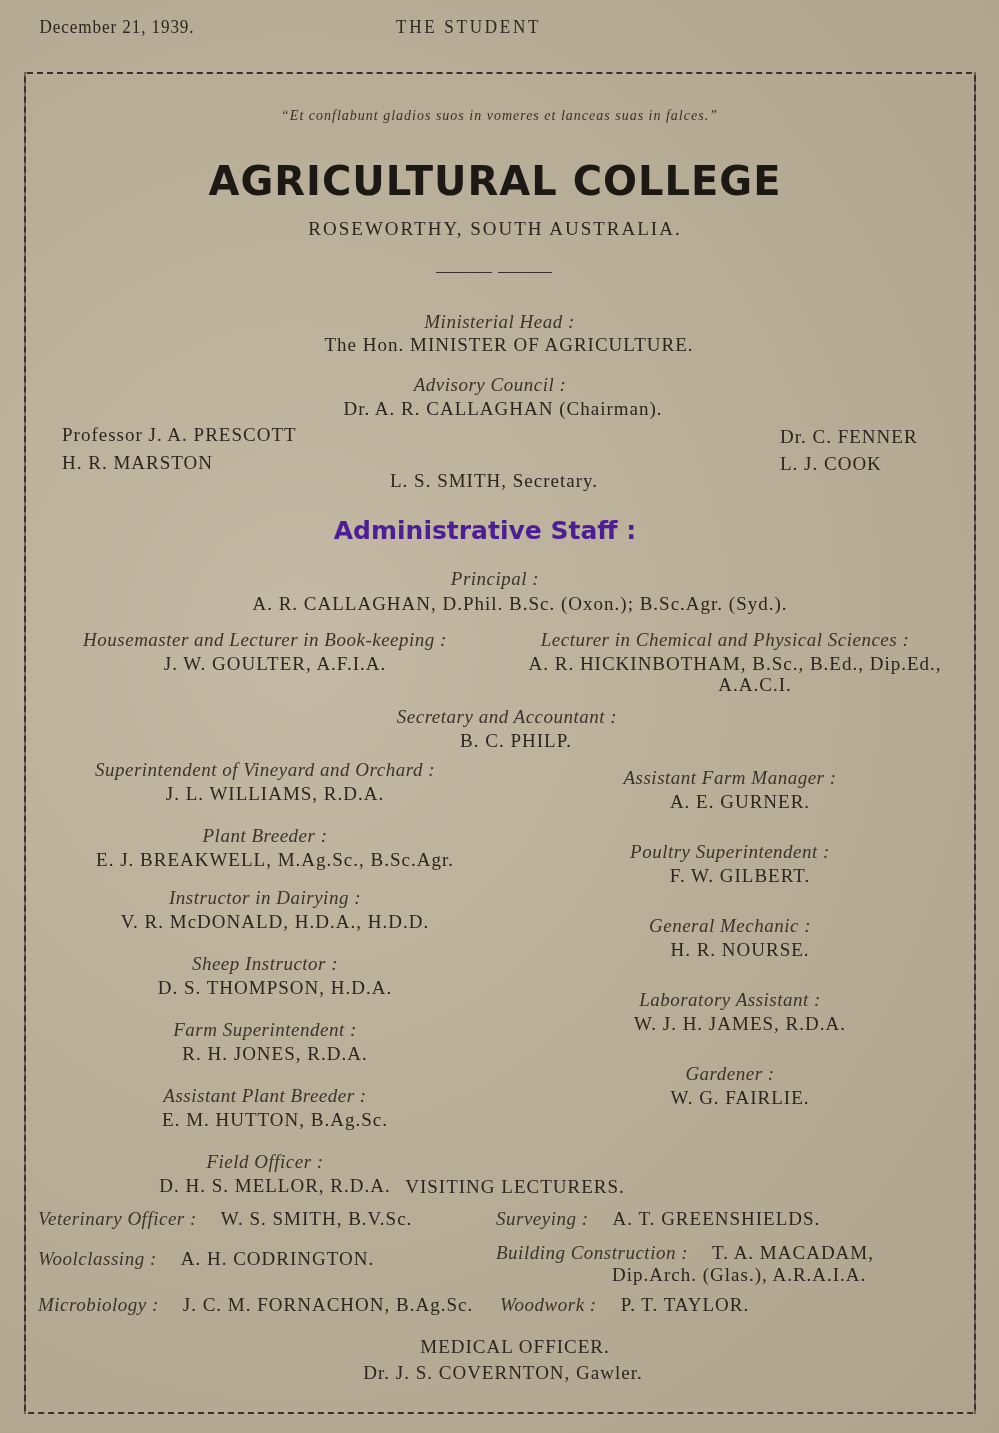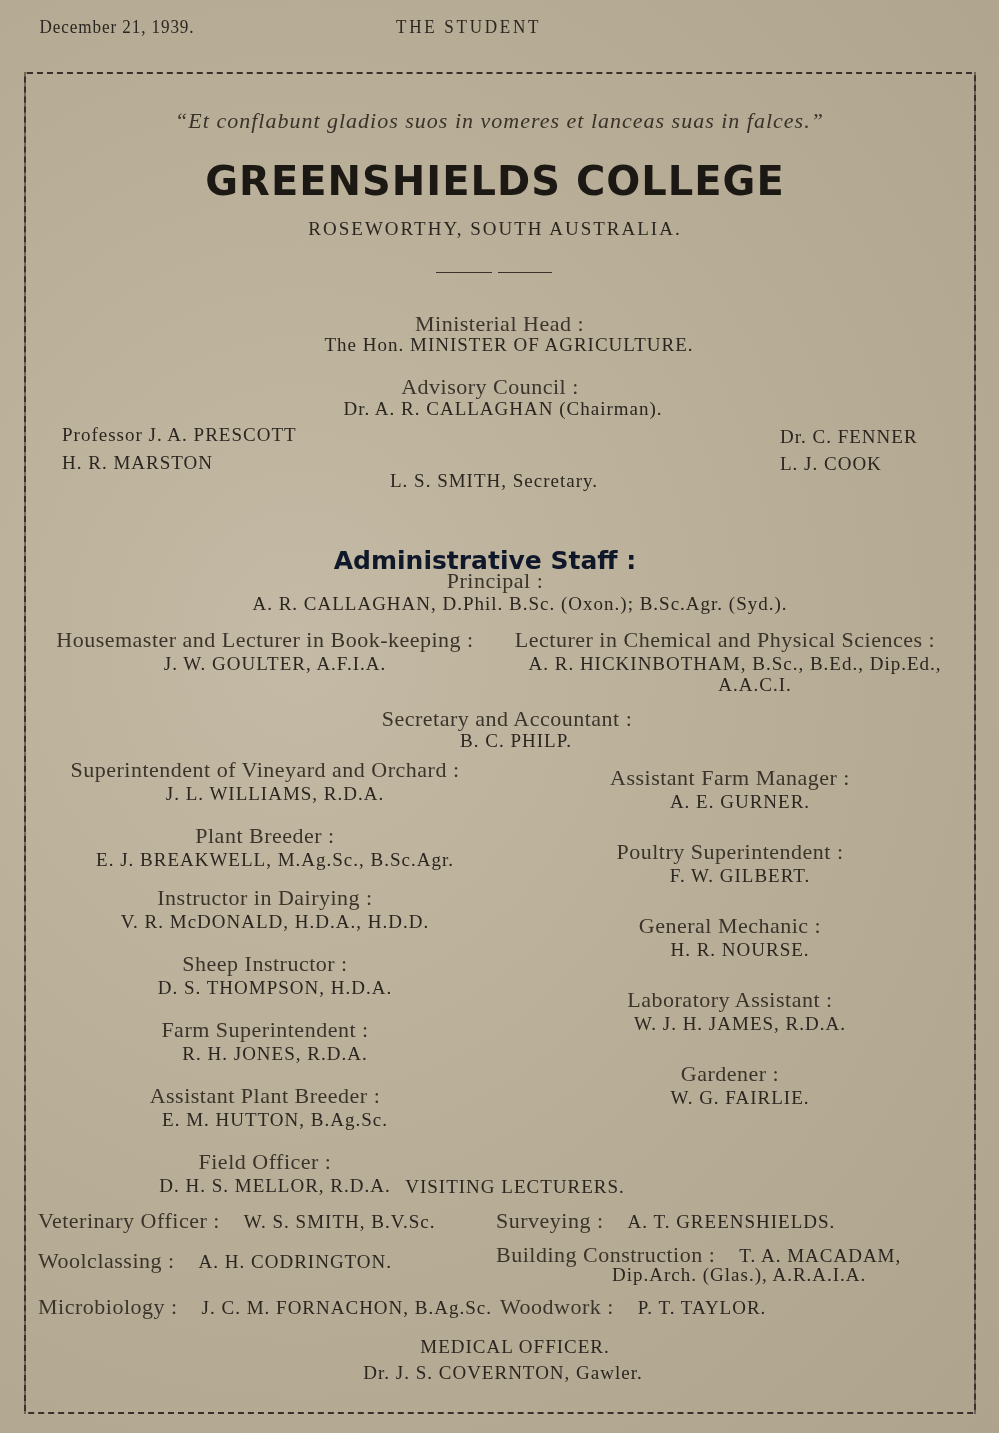--- a/index.html
+++ b/index.html
@@ -23,49 +23,49 @@
       border: 2px dashed #3a322a;
       border-radius: 3px;
     }
     .frame::before {
       content: ""; position: absolute; inset: -2px;
       border-left: 2px solid #3a322a; border-right: 2px solid #3a322a;
       opacity: .55;
     }
     .abs { position: absolute; white-space: nowrap; }
     .center { text-align: center; }
-    .motto { left: 0; width: 999px; top: 108px; font-size: 22px; font-style: italic; letter-spacing: 1px; color: #3a3229; }
+    .motto { left: 0; width: 999px; top: 108px; font-size: 14px; font-style: italic; letter-spacing: 1px; color: #3a3229; }
     .main-title {
       left: 0; width: 990px; top: 158px; font-size: 40px; font-weight: bold;
       font-family: "DejaVu Sans", sans-serif; letter-spacing: 1px; color: #1c1814;
     }
     .subtitle { left: 0; width: 990px; top: 218px; font-size: 19px; letter-spacing: 2px; }
     .rule { position: absolute; top: 272px; height: 1px; background: #3a322a; }
-    .lbl { font-size: 22px; color: #3b342b; letter-spacing: .5px; text-align: center; }
+    .lbl { font-size: 19px; font-style: italic; color: #3b342b; letter-spacing: .5px; text-align: center; }
     .nm { font-size: 19px; letter-spacing: 1px; color: #2b2620; padding-left: 20px; }
     .sec-title {
-      left: 0; width: 970px; top: 546px; font-size: 25px; font-weight: bold;
-      font-family: "DejaVu Sans", sans-serif; color: #0f172a;
+      left: 0; width: 970px; top: 516px; font-size: 25px; font-weight: bold;
+      font-family: "DejaVu Sans", sans-serif; color: #4c1d95;
     }
     .col { position: absolute; text-align: center; }
     .entry { margin-bottom: 18px; }
     .entry .lbl, .entry .nm { display: block; line-height: 24px; }
   </style>
 </head>
 <body>
 
 <div class="running-head">
   <span class="rh-date">December 21, 1939.</span>
   <span class="rh-title">THE STUDENT</span>
 </div>
 
 <div class="frame"></div>
 
 <div class="abs center motto">“Et conflabunt gladios suos in vomeres et lanceas suas in falces.”</div>
-<div class="abs center main-title">GREENSHIELDS COLLEGE</div>
+<div class="abs center main-title">AGRICULTURAL COLLEGE</div>
 <div class="abs center subtitle">ROSEWORTHY, SOUTH AUSTRALIA.</div>
 <div class="rule" style="left:436px;width:56px;"></div>
 <div class="rule" style="left:498px;width:54px;"></div>
 
 <div class="abs center lbl" style="left:0;width:999px;top:311px;">Ministerial Head :</div>
 <div class="abs center nm" style="left:0;width:978px;top:334px;">The Hon. MINISTER OF AGRICULTURE.</div>
 
 <div class="abs center lbl" style="left:0;width:980px;top:374px;">Advisory Council :</div>
 <div class="abs center nm" style="left:0;width:966px;top:398px;">Dr. A. R. CALLAGHAN (Chairman).</div>
 <div class="abs nm" style="left:42px;top:424px;">Professor J. A. PRESCOTT</div>

